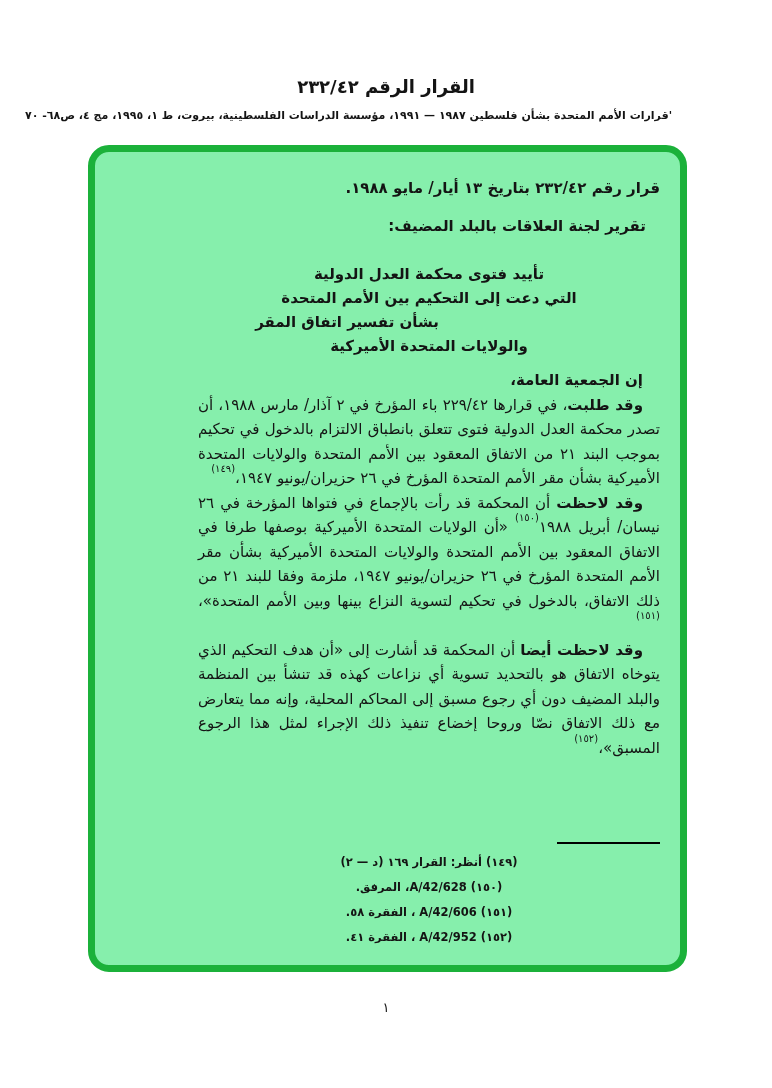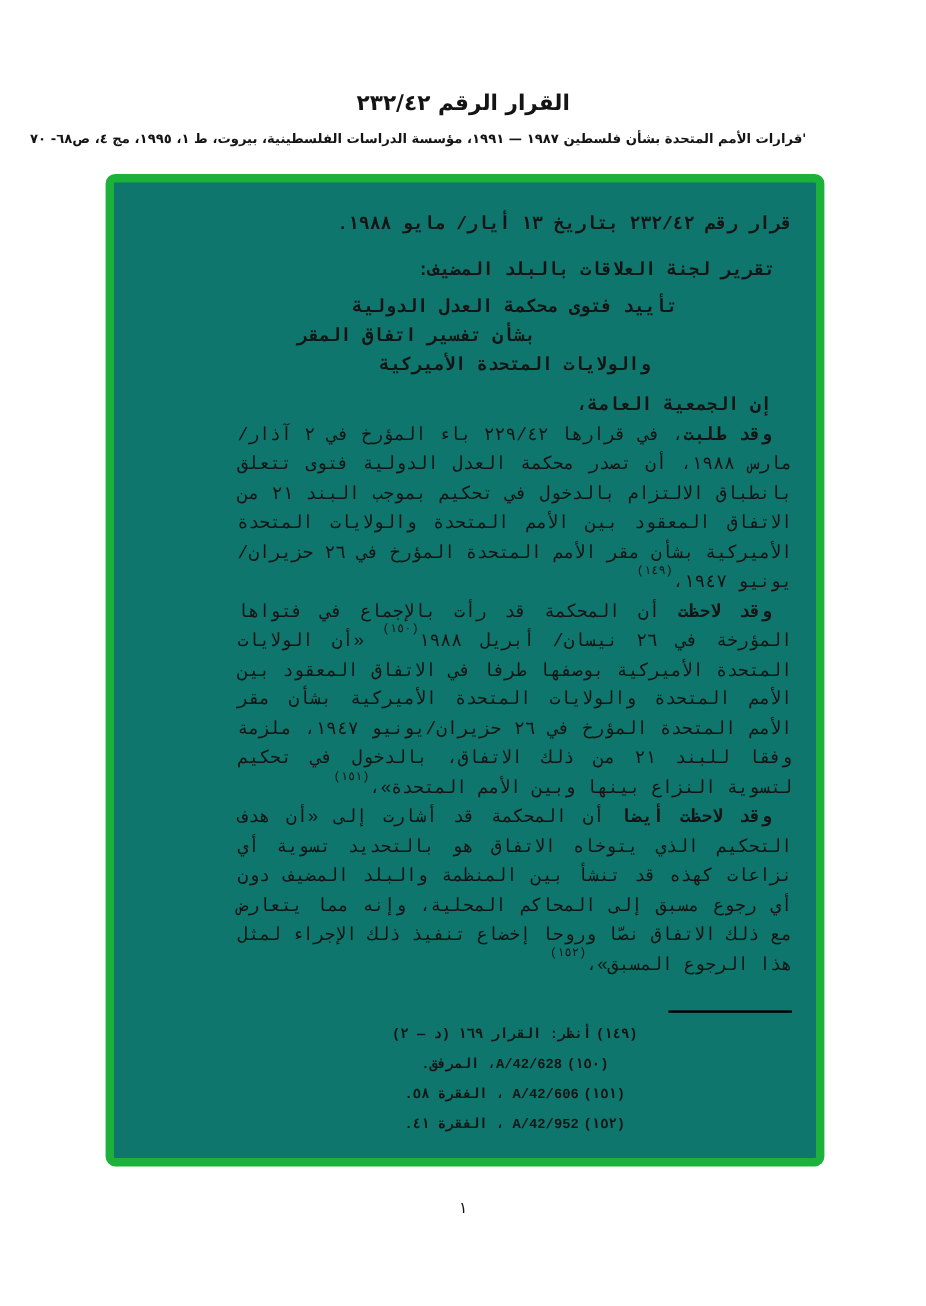--- a/index.html
+++ b/index.html
@@ -17,31 +17,30 @@
     text-align:center;font-size:18px;font-weight:bold;
   }
   .doc-source{
     position:absolute;top:109px;right:100px;width:575px;
     font-size:11px;font-weight:bold;white-space:nowrap;
     text-align:right;
   }
   .green-box{
     position:absolute;top:145px;left:88px;
     width:599px;height:827px;
-    border:7px solid #1bb13a;border-radius:8px;
+    border:7px solid #1bb13a;border-radius:21px;
     box-sizing:border-box;
-    background:#0f766e;
-    font-family:Liberation Mono, monospace;
+    background:#86efac;
   }
   .content{
     position:absolute;top:24px;right:20px;width:462px;
     font-size:15px;line-height:24.5px;
   }
   .res-line{font-weight:bold;margin:0 0 13px 0;}
-  .report-line{font-weight:bold;padding-right:14px;margin:0 0 7px 0;}
+  .report-line{font-weight:bold;padding-right:14px;margin:0 0 24px 0;}
   .heading{text-align:center;font-weight:bold;line-height:24px;margin:0 0 10px 0;}
   .heading .h-line{position:relative;}
   .heading .h-shift{right:82px;}
   .paragraphs{margin:0;}
   .para{
     margin:0;text-align:justify;text-indent:17px;
     text-justify:inter-word;
   }
   .para b{font-weight:bold;margin-top:18px;}
   sup.fnref{
@@ -73,20 +72,21 @@
 
   <div class="green-box" style="border-color: rgb(27, 177, 58);">
     <div class="content">
 
       <div class="res-line">قرار رقم ٢٣٢/٤٢ بتاريخ ١٣ أيار/ مايو ١٩٨٨.</div>
 
       <div class="report-line">تقرير لجنة العلاقات بالبلد المضيف:</div>
 
       <div class="heading">
         <div class="h-line">تأييد فتوى محكمة العدل الدولية</div>
+        <div class="h-line">التي دعت إلى التحكيم بين الأمم المتحدة</div>
         <div class="h-line h-shift">بشأن تفسير اتفاق المقر</div>
         <div class="h-line">والولايات المتحدة الأميركية</div>
       </div>
 
       <div class="paragraphs">
           <p class="para"><b>إن الجمعية العامة،</b></p>
           <p class="para"><b>وقد طلبت</b><span>، في قرارها ٢٢٩/٤٢ باء المؤرخ في ٢ آذار/ مارس ١٩٨٨، أن تصدر محكمة العدل الدولية فتوى تتعلق بانطباق الالتزام بالدخول في تحكيم بموجب البند ٢١ من الاتفاق المعقود بين الأمم المتحدة والولايات المتحدة الأميركية بشأن مقر الأمم المتحدة المؤرخ في ٢٦ حزيران/يونيو ١٩٤٧،</span><sup class="fnref">(١٤٩)</sup></p>
           <p class="para"><b>وقد لاحظت</b><span> أن المحكمة قد رأت بالإجماع في فتواها المؤرخة في ٢٦ نيسان/ أبريل ١٩٨٨</span><sup class="fnref">(١٥٠)</sup><span> «أن الولايات المتحدة الأميركية بوصفها طرفا في الاتفاق المعقود بين الأمم المتحدة والولايات المتحدة الأميركية بشأن مقر الأمم المتحدة المؤرخ في ٢٦ حزيران/يونيو ١٩٤٧، ملزمة وفقا للبند ٢١ من ذلك الاتفاق، بالدخول في تحكيم لتسوية النزاع بينها وبين الأمم المتحدة»،</span><sup class="fnref">(١٥١)</sup></p>
           <p class="para"><b>وقد لاحظت أيضا</b><span> أن المحكمة قد أشارت إلى «أن هدف التحكيم الذي يتوخاه الاتفاق هو بالتحديد تسوية أي نزاعات كهذه قد تنشأ بين المنظمة والبلد المضيف دون أي رجوع مسبق إلى المحاكم المحلية، وإنه مما يتعارض مع ذلك الاتفاق نصّا وروحا إخضاع تنفيذ ذلك الإجراء لمثل هذا الرجوع المسبق»،</span><sup class="fnref">(١٥٢)</sup></p>
         </div>

